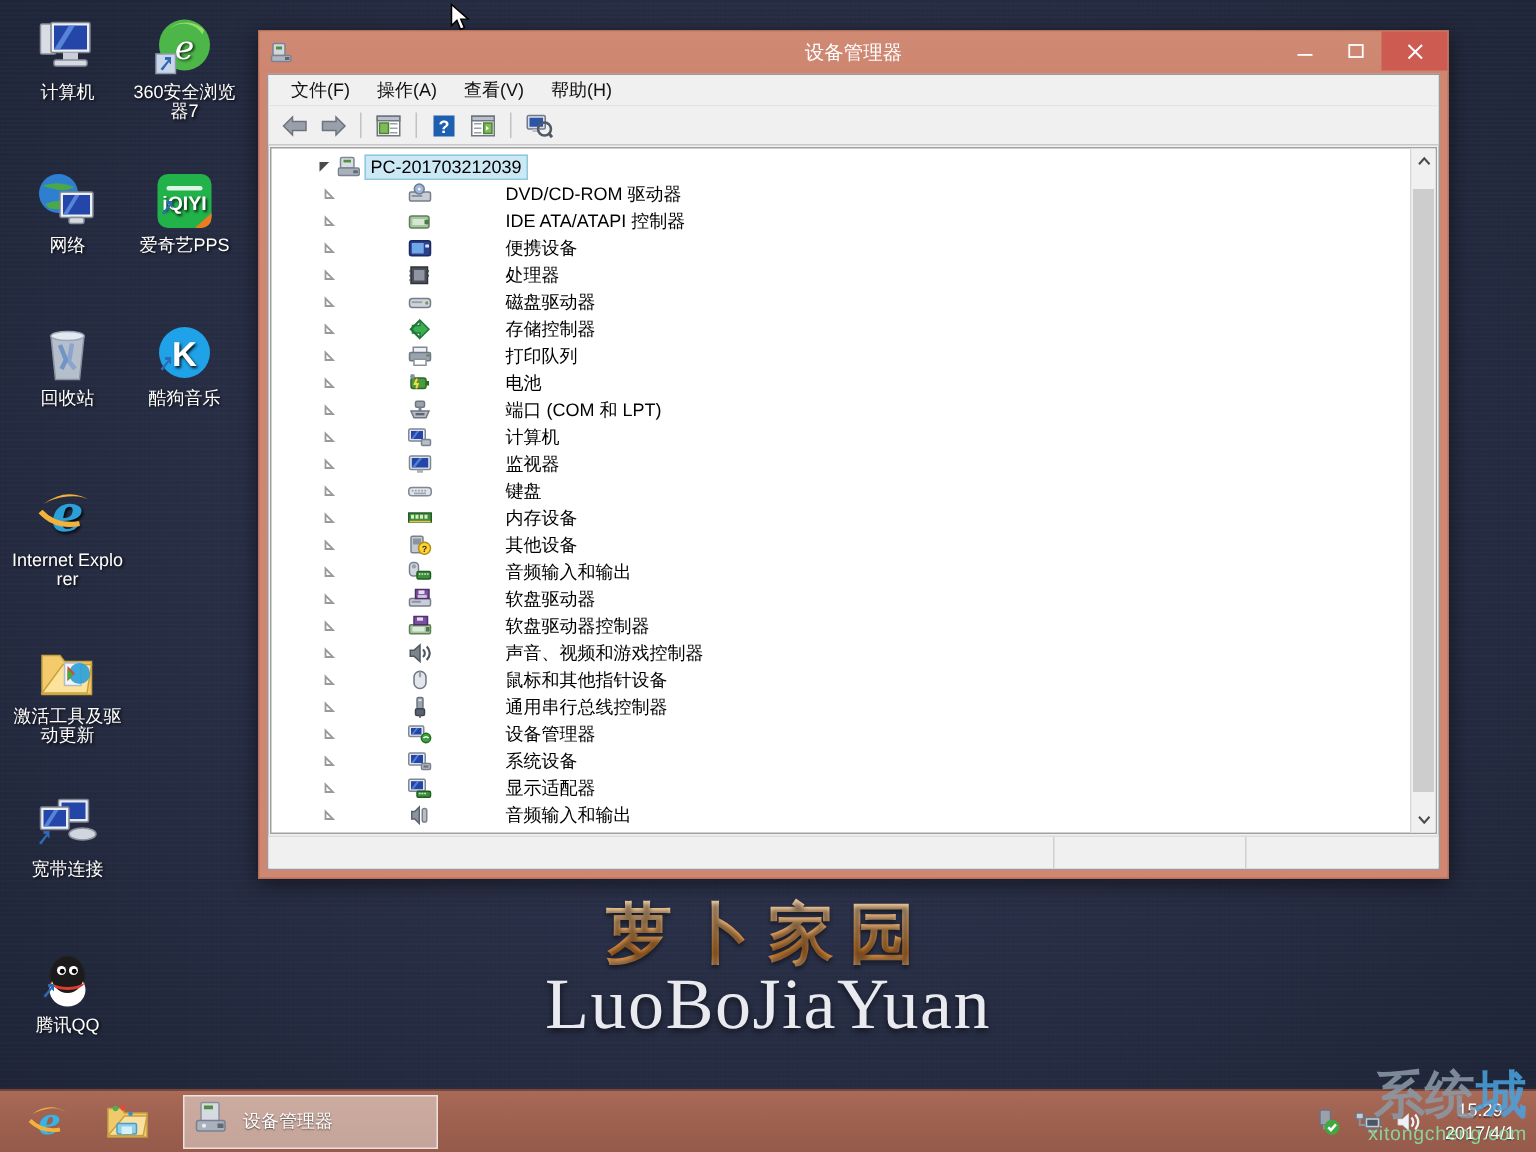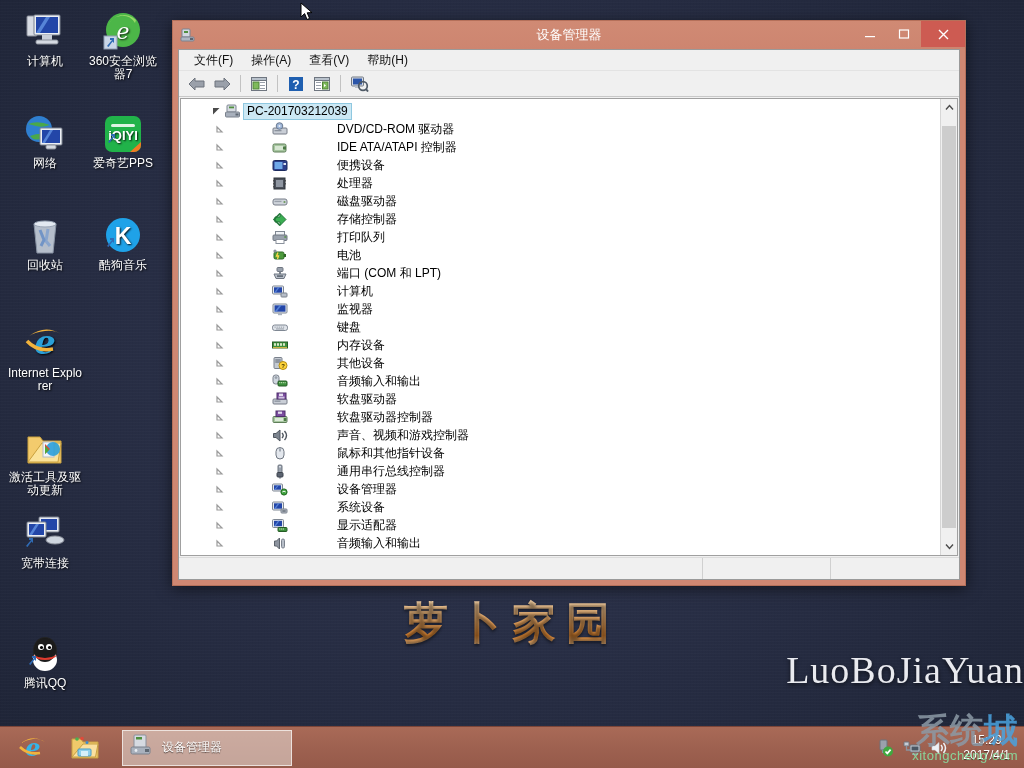--- a/index.html
+++ b/index.html
@@ -184,26 +184,25 @@
     font-family: "DejaVu Sans", sans-serif;
     background: linear-gradient(180deg,#f6d7ae 0%, #e8a763 45%, #d4802f 75%, #f0c796 100%);
     -webkit-background-clip: text;
     background-clip: text;
     color: transparent;
     text-shadow: 0 2px 3px rgba(0,0,0,0.45);
     line-height: 50px;
   }
   #wallpaper-logo .en {
     font-family: "Liberation Serif", serif;
-    font-size: 38px;
+    font-size: 48px;
     color: #e9eaef;
     letter-spacing: 1px;
     line-height: 44px;
     text-shadow: 0 2px 4px rgba(0,0,0,0.6);
-    text-align: right;
   }
 
   
   #taskbar {
     position: absolute; left: 0; bottom: 0;
     width: 1024px; height: 42px;
     background: linear-gradient(180deg,#a96a57 0%, #9e6150 50%, #955a4a 100%);
     border-top: 1px solid #7c4538;
     display: flex; align-items: center;
   }
@@ -356,21 +355,21 @@
         <path d="M17 13 L36 13 L33 32 L3 32 Z" fill="#fbe39b" stroke="#c9a13f"></path>
         <rect x="18" y="12" width="11" height="15" fill="#f3f5f8" stroke="#b3bac6"></rect>
         <circle cx="28" cy="19" r="7" fill="#2a9fd8" opacity=".9"></circle>
         <polygon points="20,14 20,24 25,19" fill="#d34b3a"></polygon>
         <polygon points="20,16 20,24 24,20" fill="#4ca83c"></polygon>
       </svg>
     </span>
     <span class="label">激活工具及驱动更新</span>
   </div>
 
-  <div class="desk-icon" style="left:6px; top:508px;">
+  <div class="desk-icon" style="left:6px; top:524px;">
     <span class="glyph">
       <svg width="44" height="40" viewBox="0 0 44 40">
         <rect x="16" y="3" width="20" height="15" rx="1" fill="#e7ebf2" stroke="#7d8390"></rect>
         <rect x="18" y="5" width="16" height="11" fill="#2346a8"></rect>
         <rect x="4" y="8" width="19" height="15" rx="1" fill="#eceff4" stroke="#7d8390"></rect>
         <rect x="6" y="10" width="15" height="11" fill="#2346a8"></rect>
         <polygon points="6,21 13,10 16,10 9,21" fill="#5f8fe0" opacity=".85"></polygon>
         <ellipse cx="32" cy="26" rx="9" ry="4" fill="#cfd6e0" stroke="#8a8f9a"></ellipse>
         <path d="M3 32 L8 26 L6 26 L6 24 L10 24 L10 29 L8.5 27.5 L4.5 33 Z" fill="#2f6bb5"></path>
       </svg>

